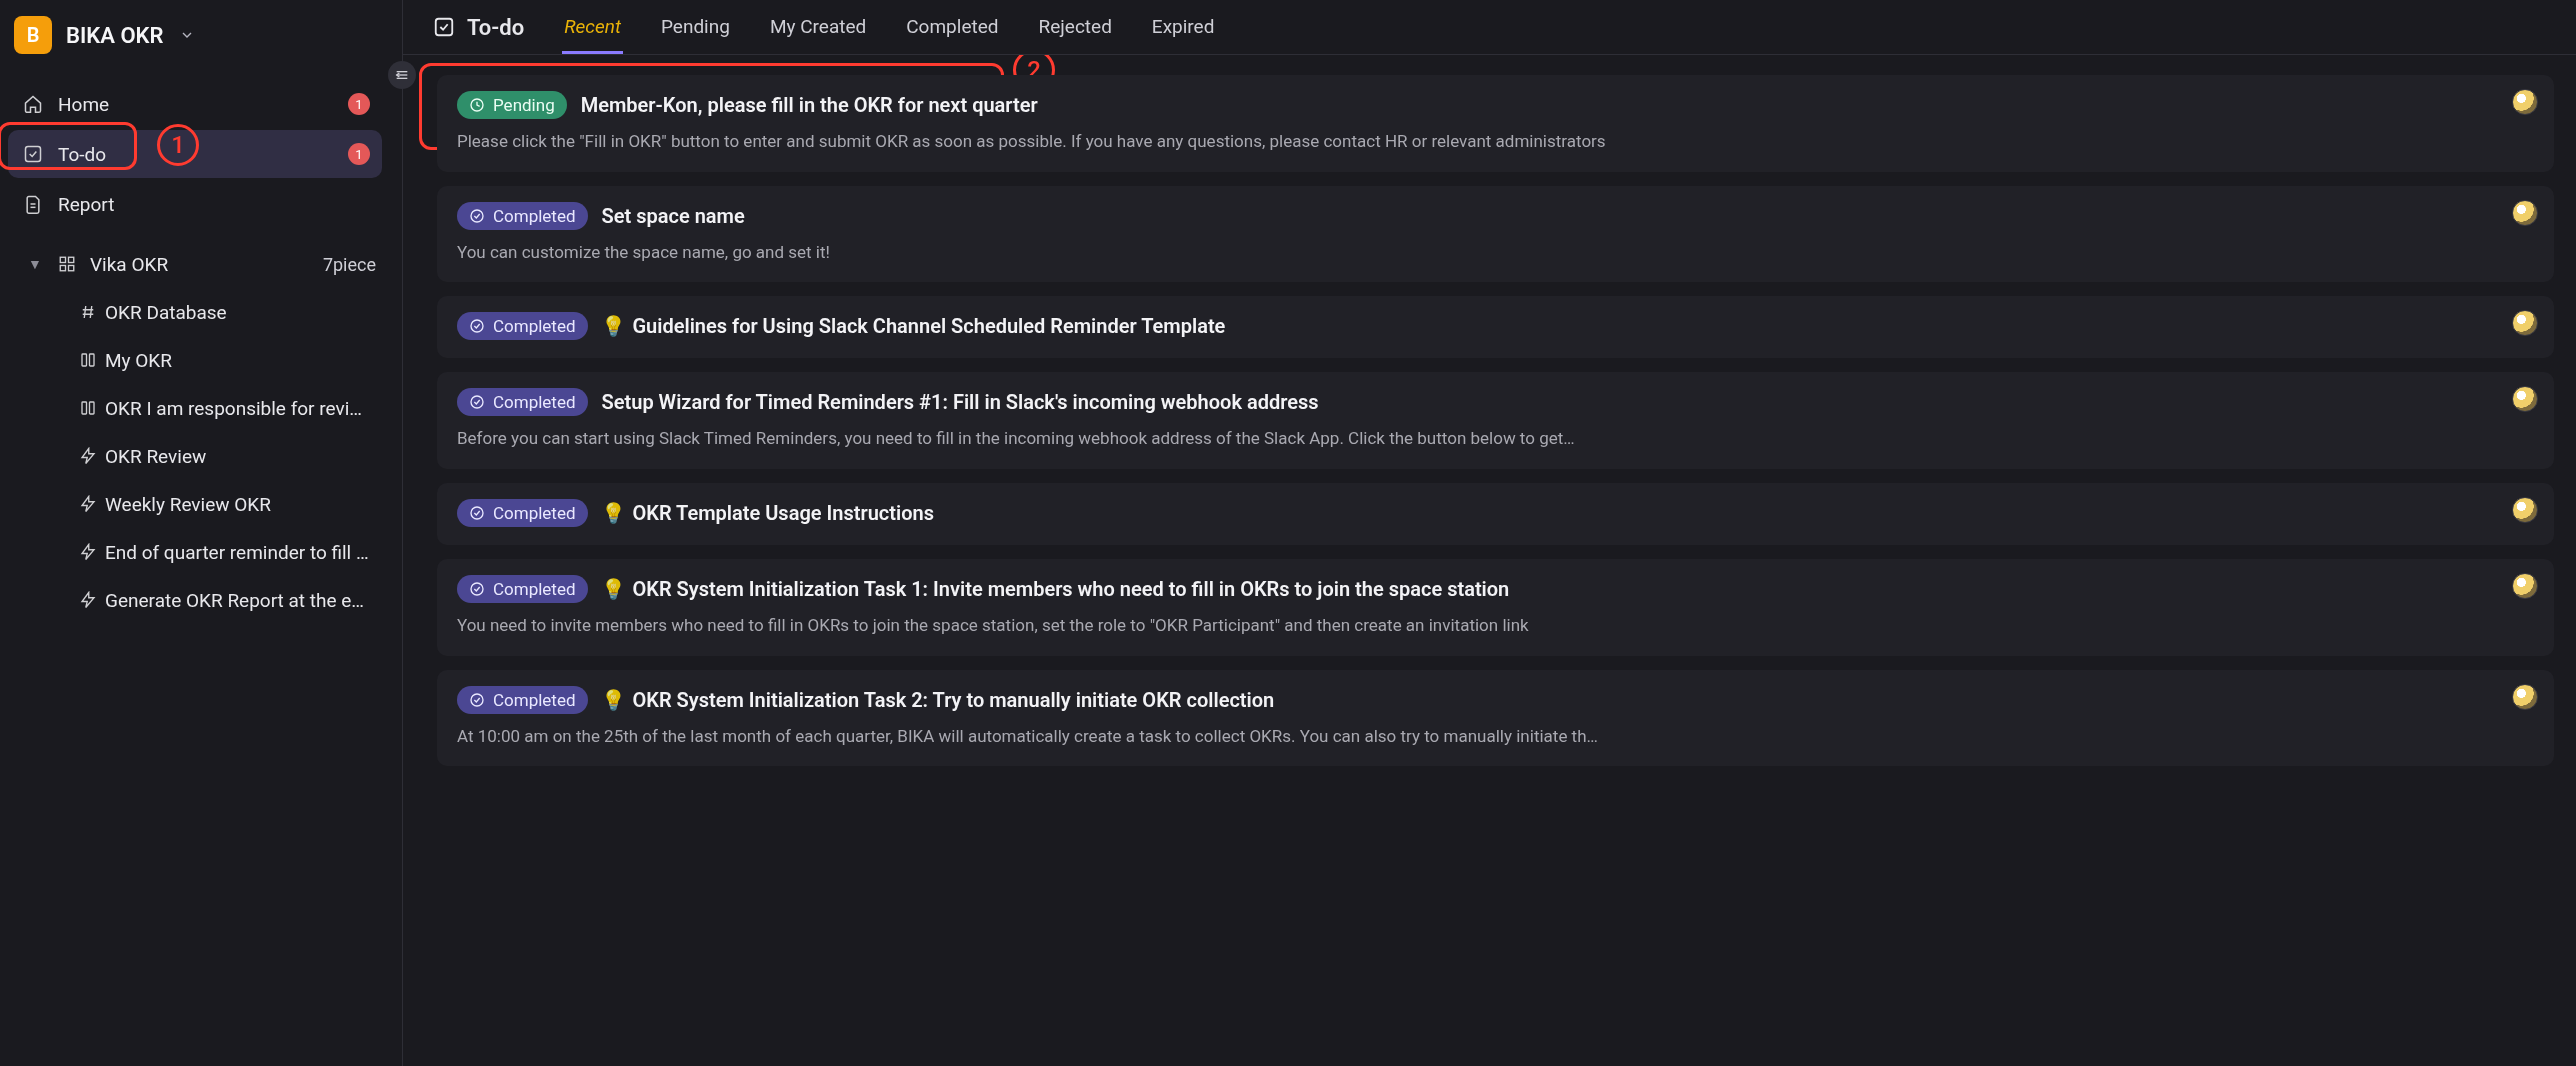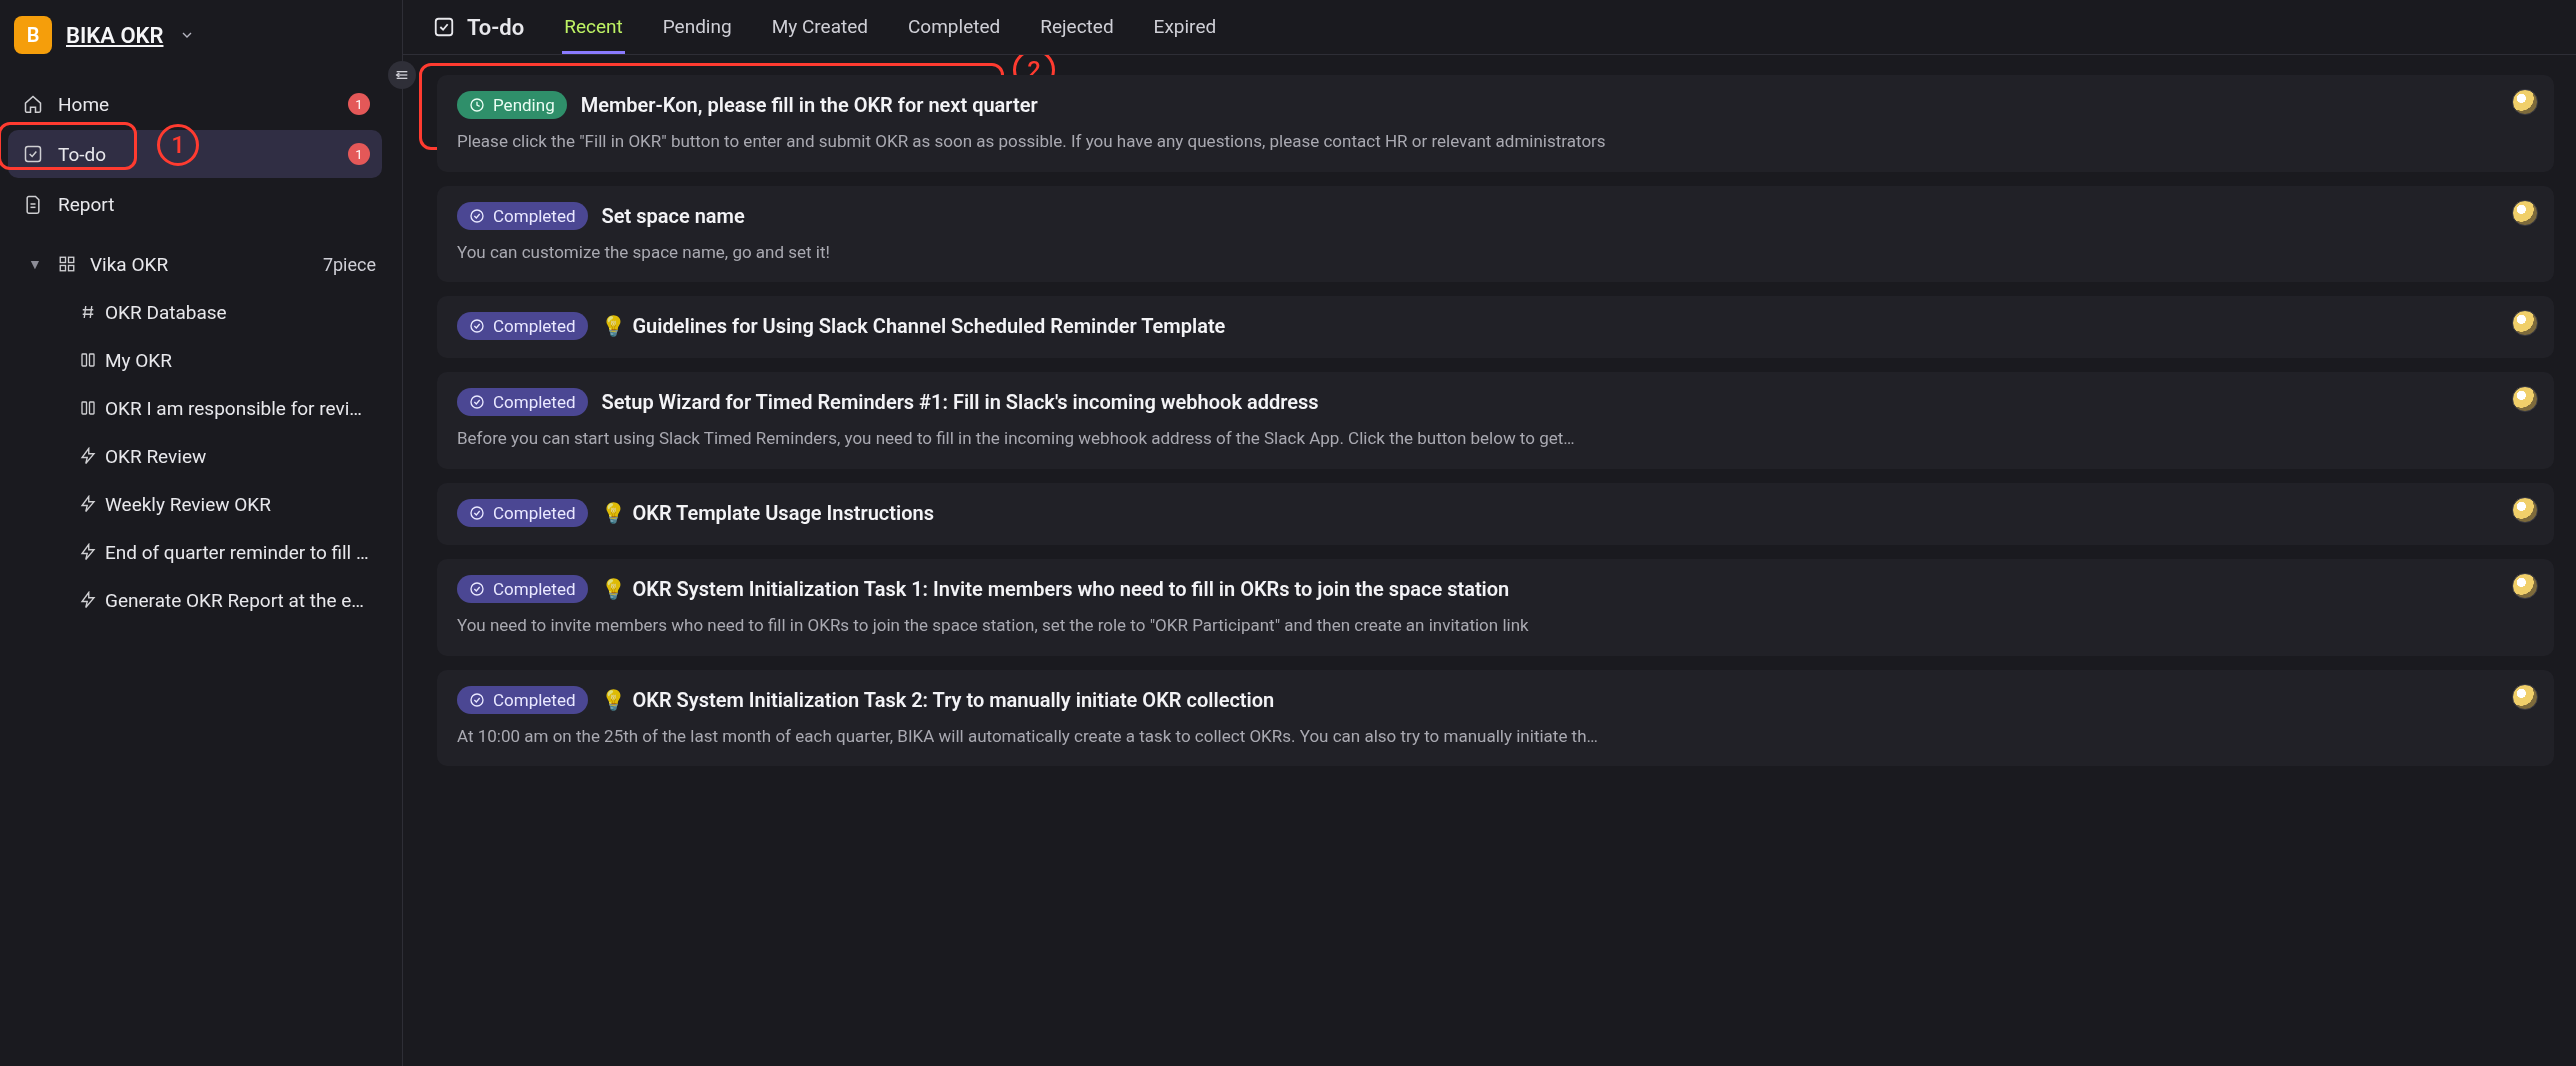--- a/index.html
+++ b/index.html
@@ -42,21 +42,21 @@
   }
   .brand-logo {
     width: 38px; height: 38px;
     border-radius: 8px;
     background: #f59e0b;
     color: #fff;
     display: flex; align-items: center; justify-content: center;
     font-weight: 600;
     font-size: 20px;
   }
-  .brand-title { font-size: 22px; font-weight: 600; color: #f6f6f8; text-decoration: underline; }
+  .brand-title { font-size: 22px; font-weight: 600; color: #f6f6f8; }
   .brand-caret { color: #b5b5c0; margin-left: 2px; }
 
   .nav { padding: 8px 20px 10px 20px; }
   .nav-item {
     display: flex; align-items: center; gap: 14px;
     height: 48px;
     padding: 0 14px;
     border-radius: 10px;
     color: #e8e8ec;
     cursor: pointer;
@@ -110,21 +110,21 @@
     height: 55px;
     padding: 0 0 0 30px;
     border-bottom: 1px solid #2e2e36;
   }
   .tabbar-title { display:flex; align-items:center; gap:12px; font-size:22px; font-weight:600; margin-right: 2px;}
   .tabbar-title .ic { color:#e8e8ec; }
   .tab {
     font-size: 19px; color:#cfcfd6; padding: 14px 2px 13px 2px; cursor:pointer;
     border-bottom: 3px solid transparent;
   }
-  .tab.active { color:#bef264; border-bottom-color:#8b7bff; }
+  .tab.active { color:#eab308; border-bottom-color:#8b7bff;font-style:italic; }
 
   .list { flex:1; overflow-y:auto; padding: 20px 22px 40px 34px; position: relative; }
 
   .card {
     background:#212127;
     border-radius: 10px;
     padding: 16px 20px 18px 20px;
     margin-bottom: 14px;
     position: relative;
   }

